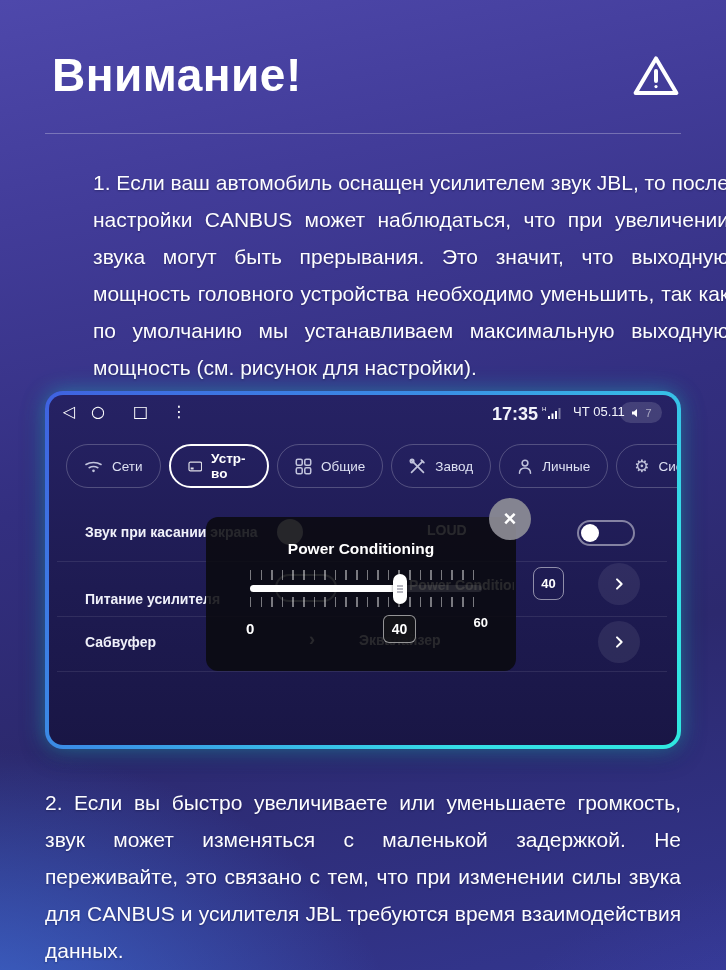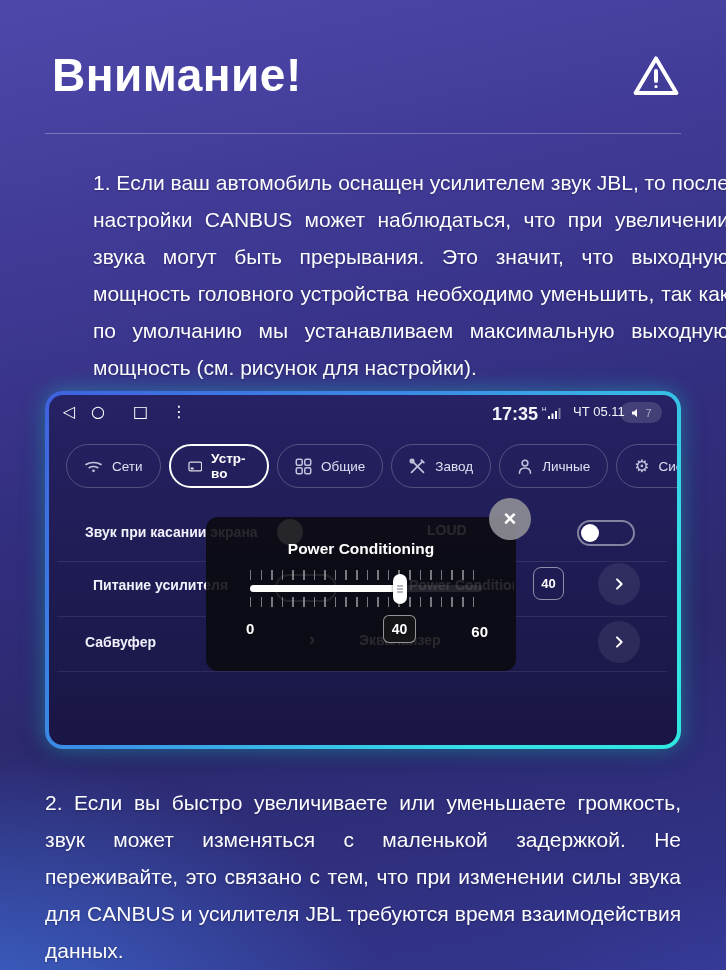--- a/index.html
+++ b/index.html
@@ -70,21 +70,21 @@
   .ticks{ position:absolute; width:232px; height:10px;
           background:repeating-linear-gradient(90deg, rgba(255,255,255,.45) 0 1.5px, transparent 1.5px 10.6px); }
   .ticks.t1{ top:53px; } .ticks.t2{ top:80px; }
   .track-base{ position:absolute; top:68px; left:0; width:232px; height:7px; background:rgba(255,255,255,.10); border-radius:4px; }
   .track-fill{ position:absolute; top:68px; left:0; width:150px; height:7px; background:#fff; border-radius:4px; }
   .thumb{ position:absolute; left:143px; top:57px; width:14px; height:30px; border-radius:7px; background:#fff;
           box-shadow:0 1px 3px rgba(0,0,0,.5); }
   .thumb:before{ content:""; position:absolute; left:4px; top:11px; width:6px; height:1.5px; background:#b9b9c2;
                  box-shadow:0 3px 0 #b9b9c2, 0 6px 0 #b9b9c2; }
   .sl-min{ position:absolute; left:-4px; top:103px; font-size:15px; font-weight:700; color:#fff; }
-  .sl-max{ position:absolute; right:-6px; top:106px; font-size:15px; font-weight:700; color:#fff; }
+  .sl-max{ position:absolute; right:-6px; top:98px; font-size:13px; font-weight:700; color:#fff; }
   .sl-val{ position:absolute; left:133px; top:98px; width:33px; height:28px; border:1.5px solid rgba(255,255,255,.55);
            border-radius:6px; background:rgba(20,20,24,.9); display:flex; align-items:center; justify-content:center;
            font-size:14px; font-weight:700; color:#fff; }
   .close-btn{ position:absolute; left:440px; top:103px; width:42px; height:42px; border-radius:50%;
               background:rgba(141,141,150,.92); display:flex; align-items:center; justify-content:center;
               font-size:22px; font-weight:700; color:#fff; line-height:1; }
   svg{ display:block; }
 </style>
 </head>
 <body>
@@ -169,21 +169,21 @@
           </svg>
           <span>Личные</span>
         </div>
         <div class="tab">
           <span class="tglyph">⚙</span>
           <span>Система</span>
         </div>
       </div>
 
       <span class="row-label" style="top:129px;">Звук при касании экрана</span>
-      <span class="row-label" style="top:182px;margin-left:8px;">Питание усилителя</span>
+      <span class="row-label" style="top:196px;">Питание усилителя</span>
       <span class="row-label" style="top:239px;">Сабвуфер</span>
       <div class="divider" style="top:166px;"></div>
       <div class="divider" style="top:221px;"></div>
       <div class="divider" style="top:276px;"></div>
 
       <div class="ghost-toggle"></div>
       <span class="ghost-text" style="left:346px; top:127px;margin-left:32px;">LOUD</span>
       <div class="ghost-pill"></div>
       <span class="ghost-text" style="left:360px; top:182px; width:105px;">Power Conditioning</span>
       <span class="ghost-chev">›</span>

